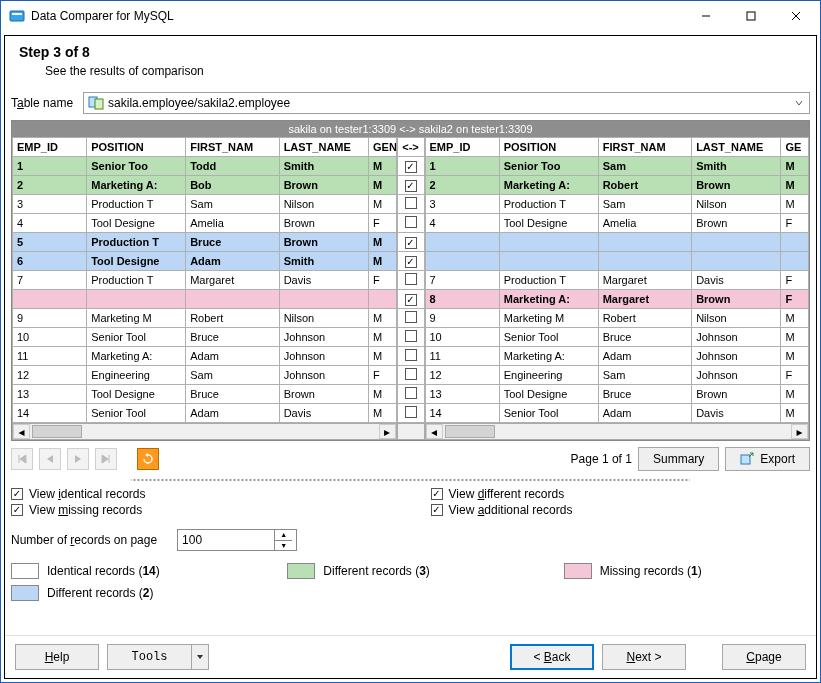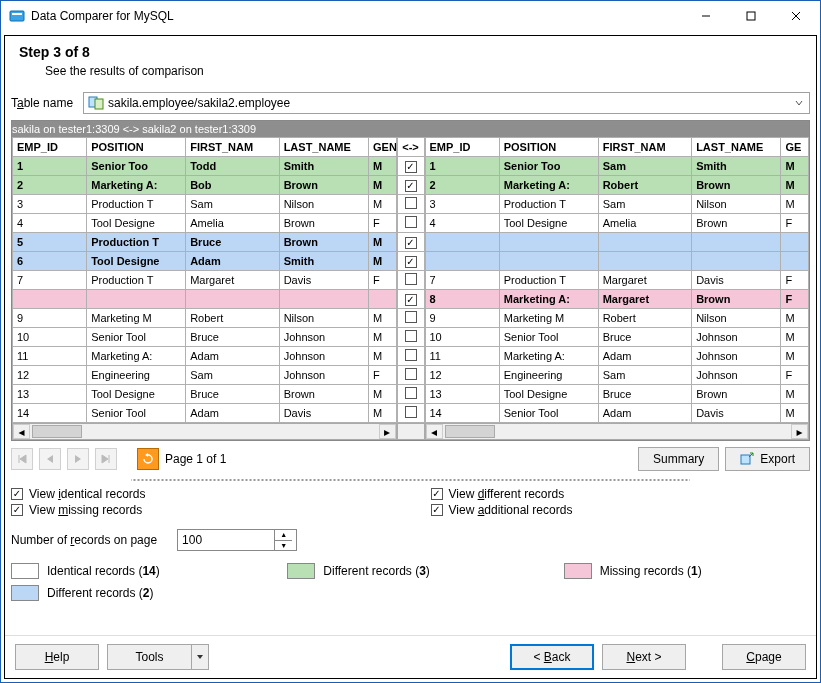--- a/index.html
+++ b/index.html
@@ -113,20 +113,21 @@
   }
   .combo .combo-icon { width: 16px; height: 16px; margin-right: 4px; }
   .combo .combo-drop {
     position: absolute; right: 2px; top: 2px;
     width: 16px; height: 16px;
     display: flex; align-items: center; justify-content: center;
   }
   .compare-header {
     background: #8e8e8e;
     color: #fff;
+    text-align: center;
     font-size: 11px;
     padding: 2px 0;
     border: 1px solid #888;
     border-bottom: none;
   }
   .grids-row {
     display: flex;
     border: 1px solid #888;
     border-top: none;
     min-height: 0;
@@ -204,21 +205,21 @@
     border: 1px solid #d0d0d0;
     background: #f3f3f3;
     display: flex; align-items: center; justify-content: center;
     color: #999;
   }
   .pager-btn.active {
     border-color: #b76a00;
     color: #fff;
     background: #ff9a1f;
   }
-  .page-label { flex: 1; text-align: left; }
+  .page-label { flex: 1; text-align: right; }
   .btn {
     border: 1px solid #a6a6a6;
     background: #efefef;
     padding: 2px 14px;
     height: 24px;
     display: inline-flex;
     align-items: center;
     gap: 6px;
   }
   .options-grid {
@@ -280,20 +281,21 @@
     box-shadow: inset 0 0 0 1px #0078d7;
   }
   .tools-btn {
     display: inline-flex;
   }
   .tools-btn .main {
     border: 1px solid #a6a6a6; background:#efefef;
     width: 84px; height: 26px;
     display:inline-flex; align-items:center; justify-content:center;
     border-right: none;
+    font-family: Liberation Mono, monospace;
   }
   .tools-btn .drop {
     border: 1px solid #a6a6a6; background:#efefef;
     width: 18px; height: 26px;
     display:inline-flex; align-items:center; justify-content:center;
   }
   svg { display: block; }
   .dotted {
     height: 6px;
     background-image: radial-gradient(#999 1px, transparent 1px);

